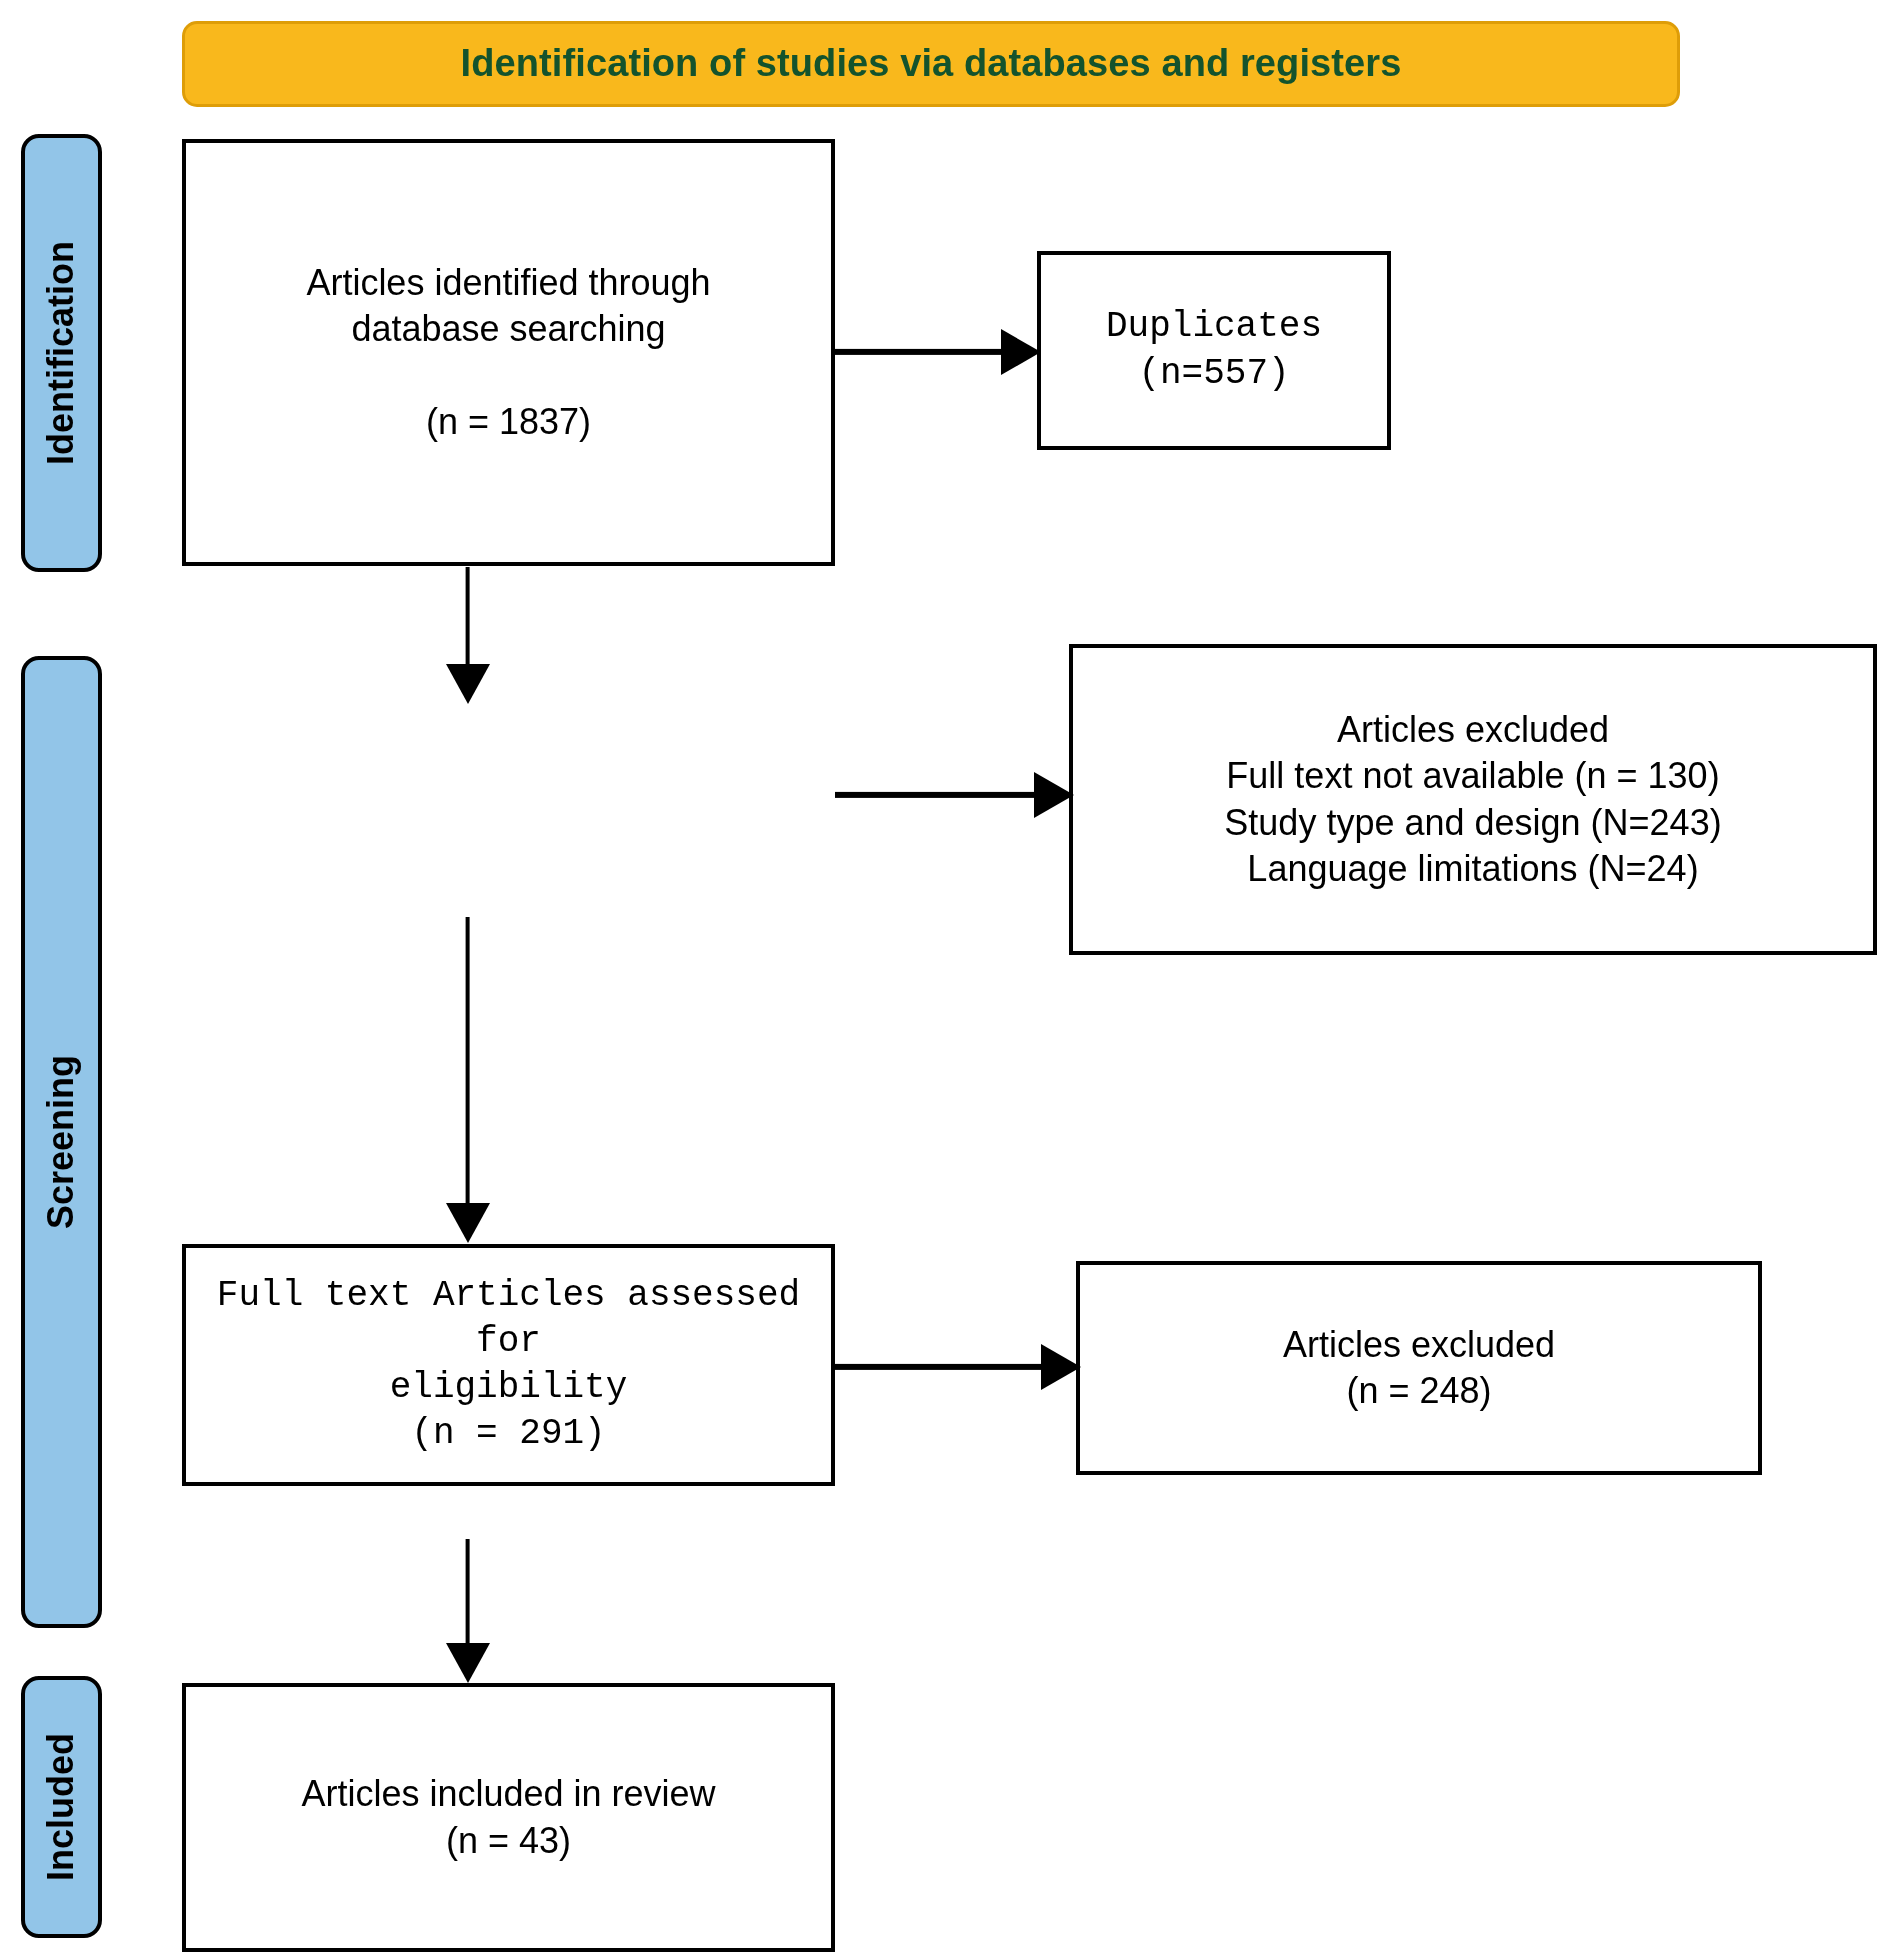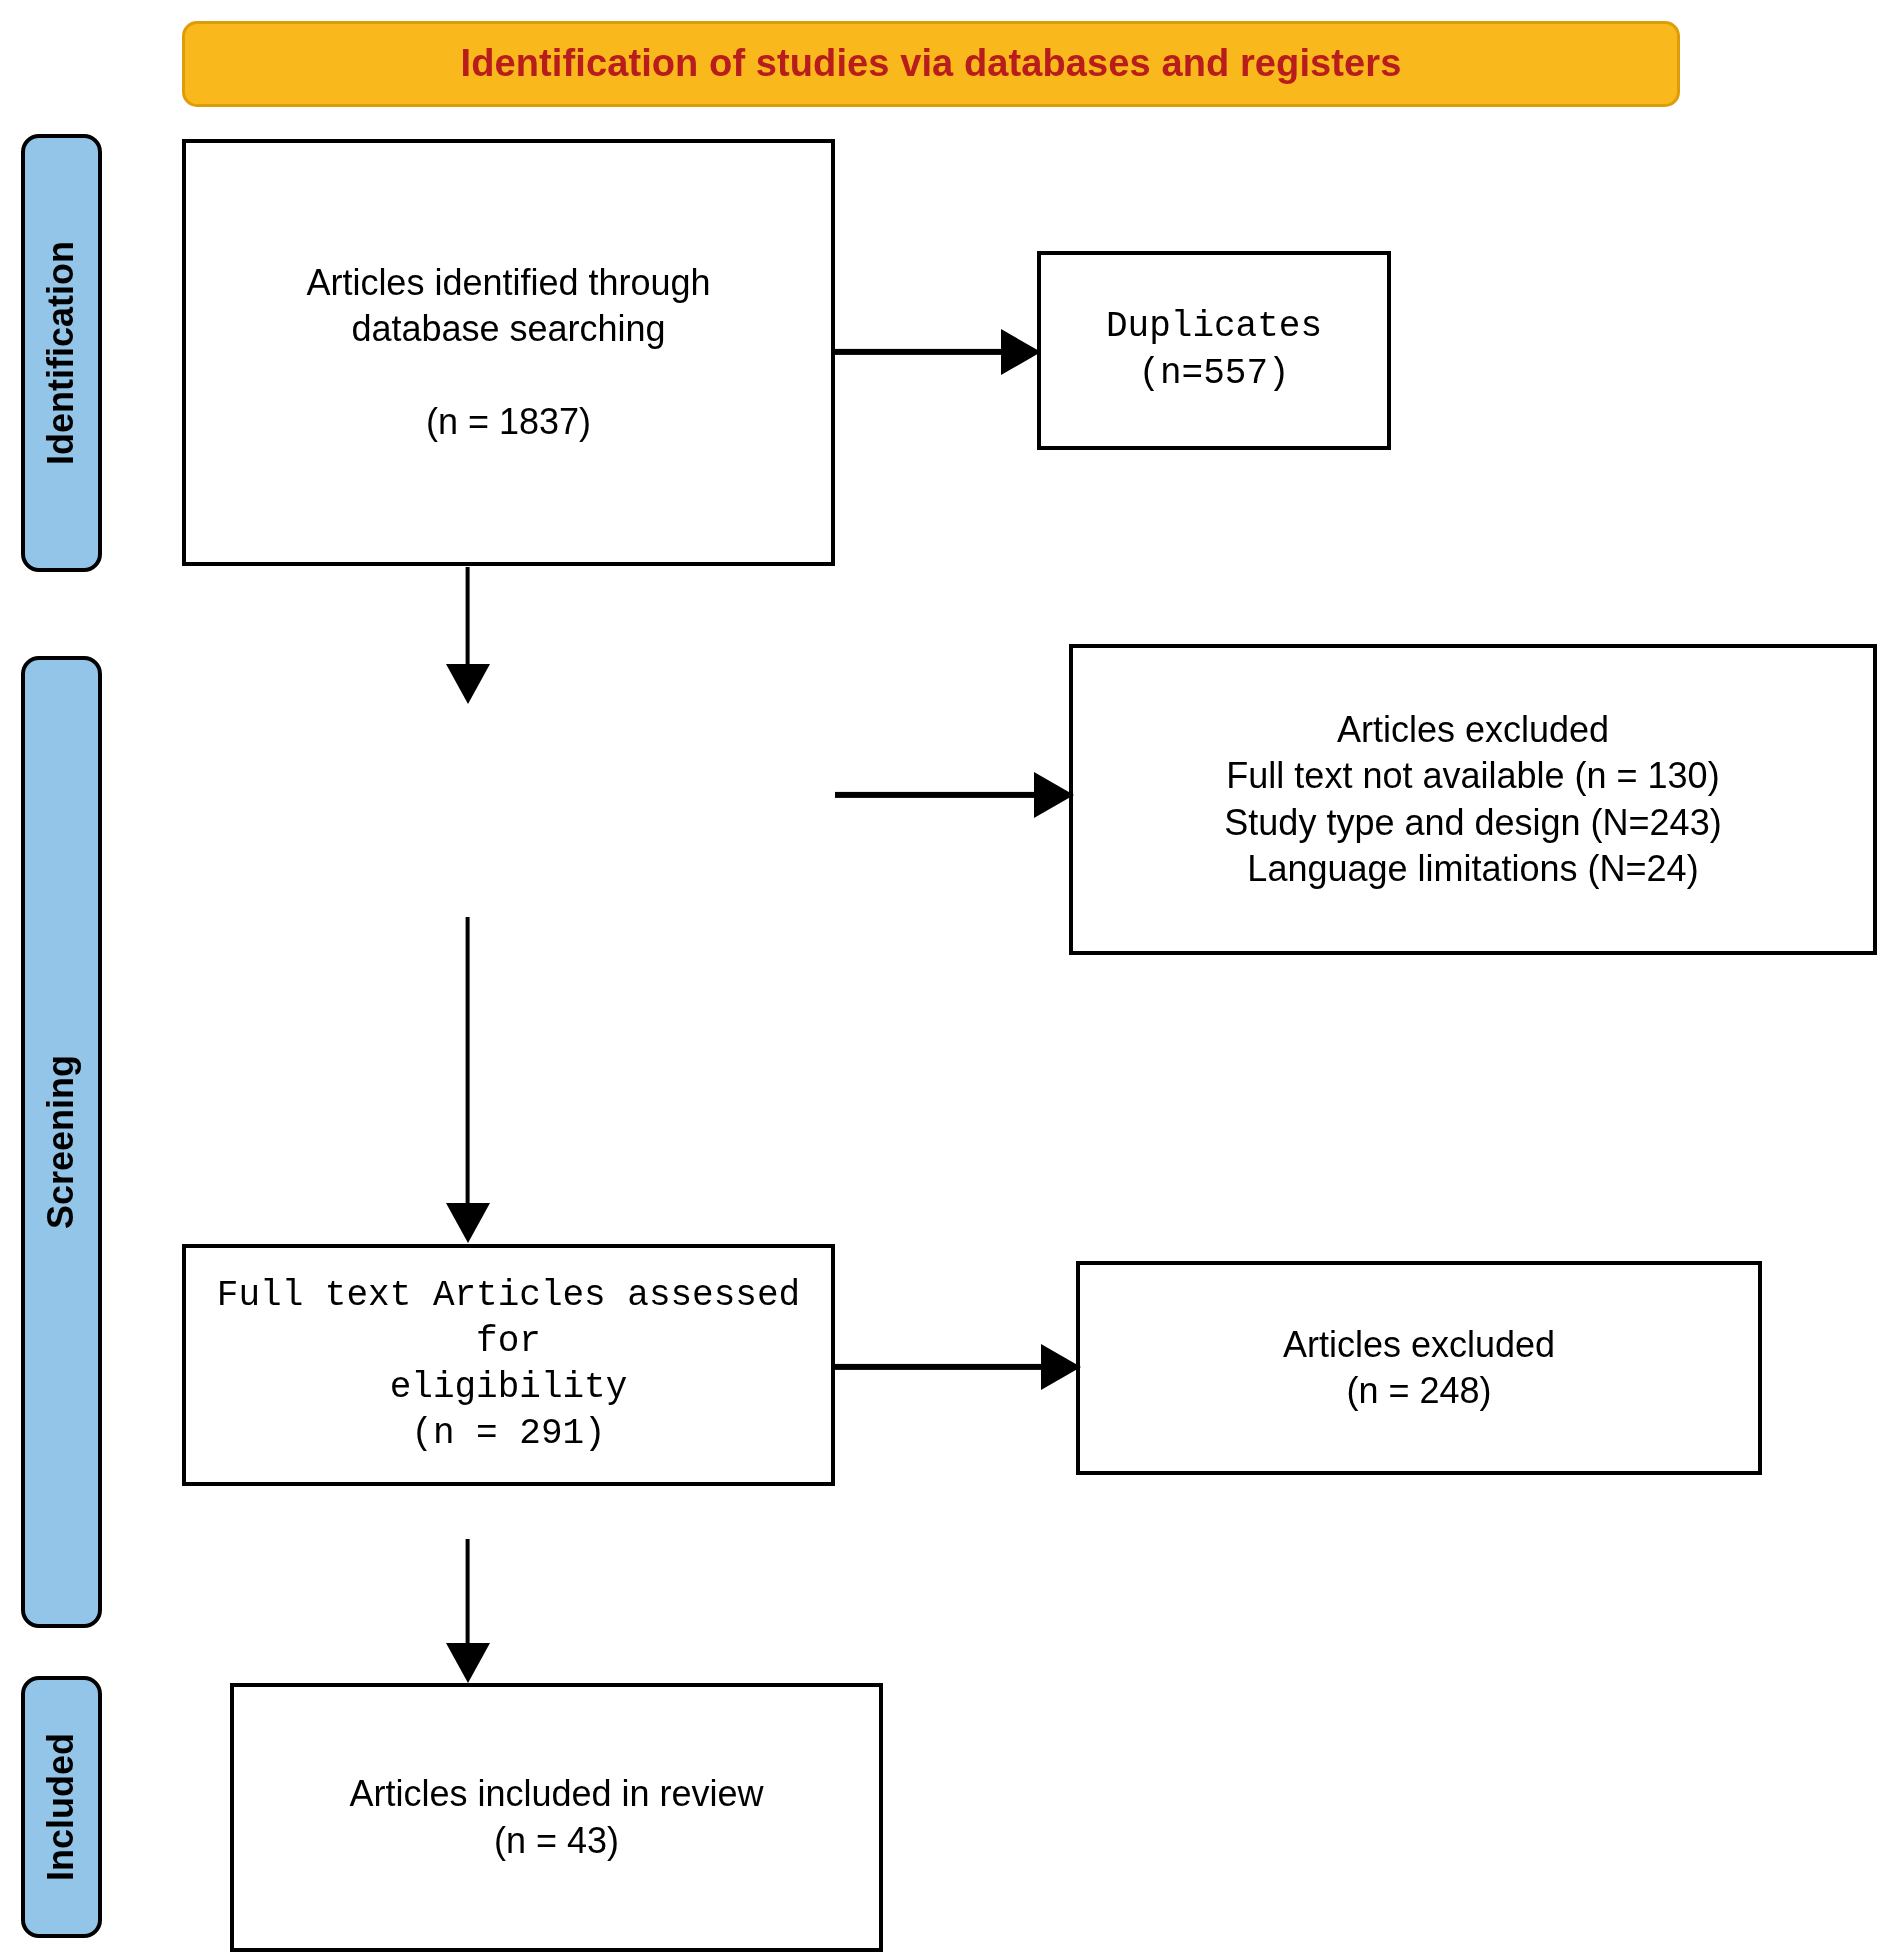--- a/index.html
+++ b/index.html
@@ -30,21 +30,21 @@
     border: 3.4px solid #DE9D08;
     border-radius: 15px;
     box-sizing: border-box;
     display: flex;
     align-items: center;
     justify-content: center;
   }
   .banner-text {
     font-size: 38px;
     font-weight: bold;
-    color: #b91c1c;
+    color: #14532d;
     letter-spacing: 0.1px;
     text-align: center;
     line-height: 1.1;
   }
 
   
   .stage-tab {
     position: absolute;
     left: 20.6px;
     width: 81px;
@@ -86,21 +86,21 @@
     line-height: 1.28;
     white-space: pre-line;
   }
 
   #box-identified  { left: 182px;  top: 139px;  width: 653px;  height: 427px; }
   #box-duplicates  { left: 1037px; top: 251px;  width: 354px;  height: 199px; font-family: Liberation Mono, monospace; }
   #box-screened    { left: 182px;  top: 704px; width: 653px;  height: 180px; }
   #box-excluded-screening { left: 1069px; top: 644px; width: 808px; height: 311px; }
   #box-fulltext    { left: 182px;  top: 1244px; width: 653px;  height: 242px; font-family: Liberation Mono, monospace; }
   #box-excluded-eligibility { left: 1076px; top: 1261px; width: 686px; height: 214px; }
-  #box-included    { left: 182px;  top: 1683px; width: 653px;  height: 269px; margin-left: 48px; }
+  #box-included    { left: 182px;  top: 1683px; width: 653px;  height: 269px; }
 
   
   .arrow-v, .arrow-h {
     position: absolute;
   }
   .arrow-v .shaft {
     position: absolute;
     left: 50%;
     top: 0;
     transform: translateX(-50%);

